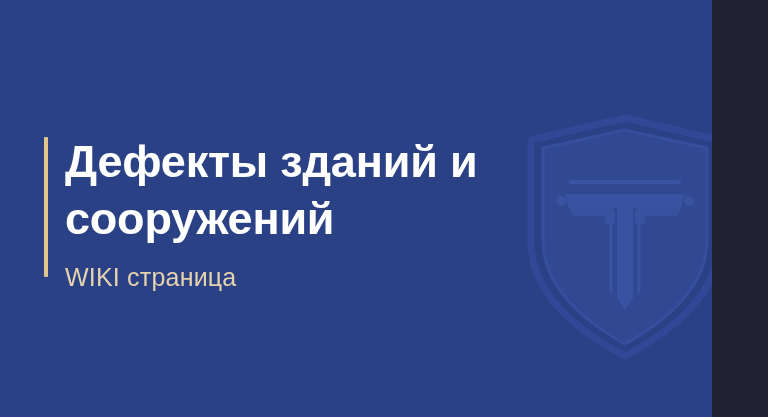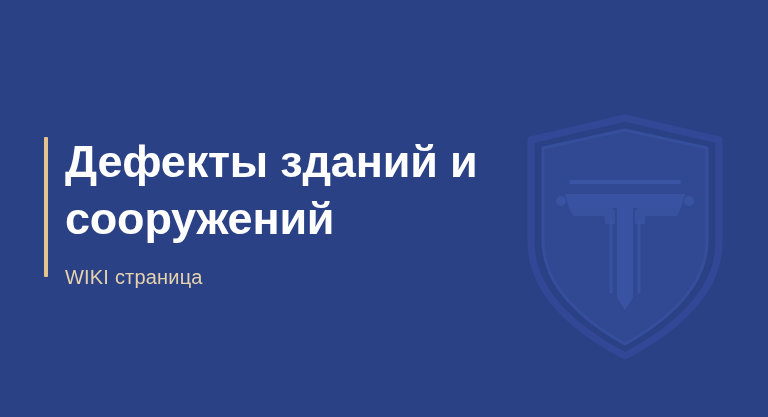--- a/index.html
+++ b/index.html
@@ -8,21 +8,21 @@
     padding: 0;
     background: #223;
   }
   body {
     font-family: "Liberation Sans", "DejaVu Sans", sans-serif;
   }
 
   
   .banner {
     position: relative;
-    width: 768px;
+    width: 712px;
     height: 417px;
     overflow: hidden;
     background: #2b4186;
     box-sizing: border-box;
   }
 
   
   .shield-watermark {
     position: absolute;
     left: 515px;
@@ -75,21 +75,21 @@
     font-weight: bold;
     letter-spacing: -0.2px;
     white-space: pre-line;
     font-family: "Liberation Sans", "DejaVu Sans", sans-serif;
   }
 
   .page-subtitle {
     margin: 0;
     margin-top: 18px;
     color: #e6d3ae;
-    font-size: 20px;
+    font-size: 25px;
     line-height: 24px;
     font-weight: normal;
     letter-spacing: 0.2px;
     font-family: "Liberation Sans", "DejaVu Sans", sans-serif;
   }
 </style>
 </head>
 <body>
 
 <div class="banner">

